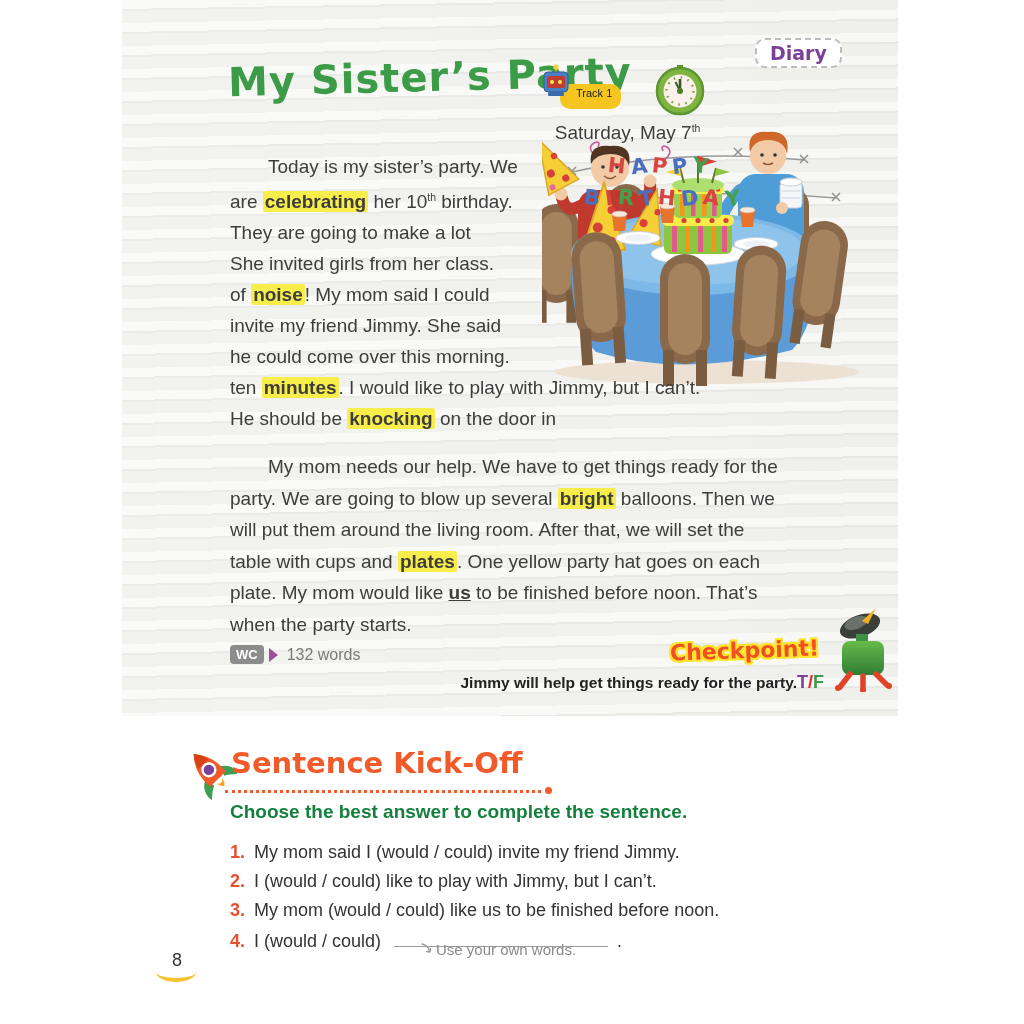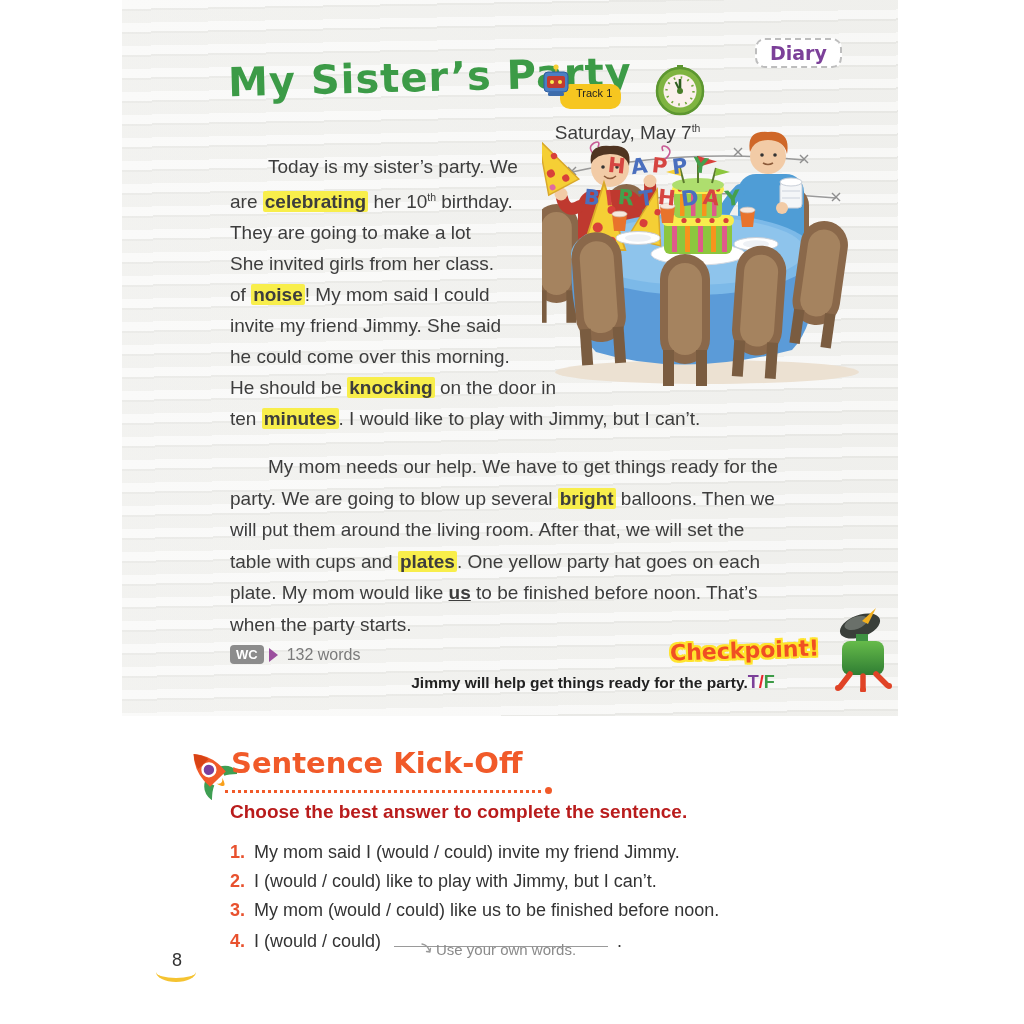--- a/index.html
+++ b/index.html
@@ -41,34 +41,34 @@
   sup{font-size:0.55em;vertical-align:super;}
 
   .wc-row{position:absolute;left:108px;top:645px;display:flex;align-items:center;gap:9px;}
   .wc-badge{background:#8c8c8c;color:#fff;font-weight:700;font-size:13px;border-radius:4px;padding:2px 6px;position:relative;}
   .wc-arrow{width:0;height:0;border-top:7px solid transparent;border-bottom:7px solid transparent;border-left:9px solid #9b4f9e;margin-left:-4px;}
   .wc-count{color:#7a7a7a;font-size:16px;}
 
   .checkpoint-label{position:absolute;left:548px;top:638px;font-family:"DejaVu Sans",sans-serif;font-weight:700;font-size:22px;color:#f04f23;
     transform:rotate(-2deg);
     text-shadow:-2px -2px 0 #ffe42d,2px -2px 0 #ffe42d,-2px 2px 0 #ffe42d,2px 2px 0 #ffe42d,0 -2px 0 #ffe42d,0 2px 0 #ffe42d,-2px 0 0 #ffe42d,2px 0 0 #ffe42d;}
-  .checkpoint-row{position:absolute;left:240px;top:672px;width:462px;display:flex;justify-content:center;align-items:baseline;
+  .checkpoint-row{position:absolute;left:240px;top:672px;width:462px;display:flex;justify-content:flex-end;align-items:baseline;
     font-size:15.5px;font-weight:700;color:#222;}
   .tf-t{color:#7c4099;font-size:18px;}
   .tf-slash{color:#e8262d;font-size:18px;}
   .tf-f{color:#3c9b47;font-size:18px;}
   .checkpoint-robot{position:absolute;left:700px;top:608px;}
 
   .kick-header{position:absolute;left:185px;top:740px;}
   .rocket{position:absolute;left:0px;top:4px;}
   .kick-title{position:absolute;left:46px;top:6px;font-family:"DejaVu Sans",sans-serif;font-weight:700;font-size:29px;color:#f15a29;white-space:nowrap;}
   .kick-dots{position:absolute;left:40px;top:50px;width:316px;border-bottom:3px dotted #f15a29;}
   .kick-dot{position:absolute;left:360px;top:47px;width:7px;height:7px;border-radius:50%;background:#f15a29;}
 
-  .instruction{position:absolute;left:230px;top:801px;font-size:19px;font-weight:700;color:#b91c1c;}
+  .instruction{position:absolute;left:230px;top:801px;font-size:19px;font-weight:700;color:#15803d;}
 
   .q-row{position:absolute;left:230px;display:flex;gap:9px;font-size:18px;color:#333;white-space:nowrap;align-items:baseline;}
   .q-num{color:#e8512e;font-weight:700;}
   .q1{top:842px;} .q2{top:871px;} .q3{top:900px;} .q4{top:929px;}
   .blank{display:inline-block;width:214px;border-bottom:1.5px solid #9a9a9a;height:17px;margin-left:4px;}
   .note-row{position:absolute;left:420px;top:941px;display:flex;align-items:center;color:#8a8a8a;font-size:15px;}
 
   .page-number{position:absolute;left:172px;top:950px;font-size:18px;color:#333;}
   .smile{position:absolute;left:156px;top:962px;width:40px;height:16px;border-bottom:4px solid #f5c331;border-radius:50%;}
 </style>
@@ -252,22 +252,22 @@
 
     <div class="text-col">
       <div class="date"><span>Saturday, May 7</span><sup>th</sup></div>
       <div class="line indent"><span>Today is my sister’s party. We</span></div>
       <div class="line"><span>are </span><span class="hl">celebrating</span><span> her 10</span><sup>th</sup><span> birthday.</span></div>
       <div class="line"><span>They are going to make a lot</span></div>
       <div class="line"><span>She invited girls from her class.</span></div>
       <div class="line"><span>of </span><span class="hl">noise</span><span>! My mom said I could</span></div>
       <div class="line"><span>invite my friend Jimmy. She said</span></div>
       <div class="line"><span>he could come over this morning.</span></div>
+      <div class="line"><span>ten </span><span class="hl">minutes</span><span>. I would like to play with Jimmy, but I can’t.</span></div>
       <div class="line"><span>He should be </span><span class="hl">knocking</span><span> on the door in</span></div>
-      <div class="line"><span>ten </span><span class="hl">minutes</span><span>. I would like to play with Jimmy, but I can’t.</span></div>
     </div>
     <div class="para2">
       <div class="line indent"><span>My mom needs our help. We have to get things ready for the</span></div>
       <div class="line"><span>party. We are going to blow up several </span><span class="hl">bright</span><span> balloons. Then we</span></div>
       <div class="line"><span>will put them around the living room. After that, we will set the</span></div>
       <div class="line"><span>table with cups and </span><span class="hl">plates</span><span>. One yellow party hat goes on each</span></div>
       <div class="line"><span>plate. My mom would like </span><span class="us">us</span><span> to be finished before noon. That’s</span></div>
       <div class="line"><span>when the party starts.</span></div>
     </div>
 

